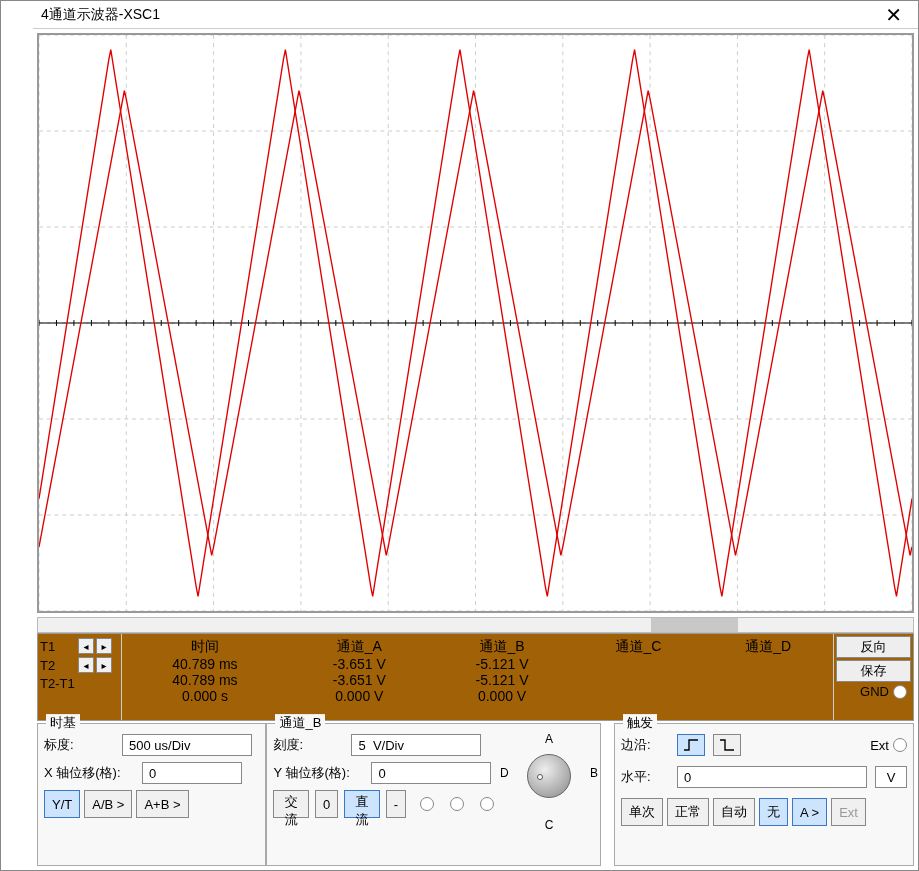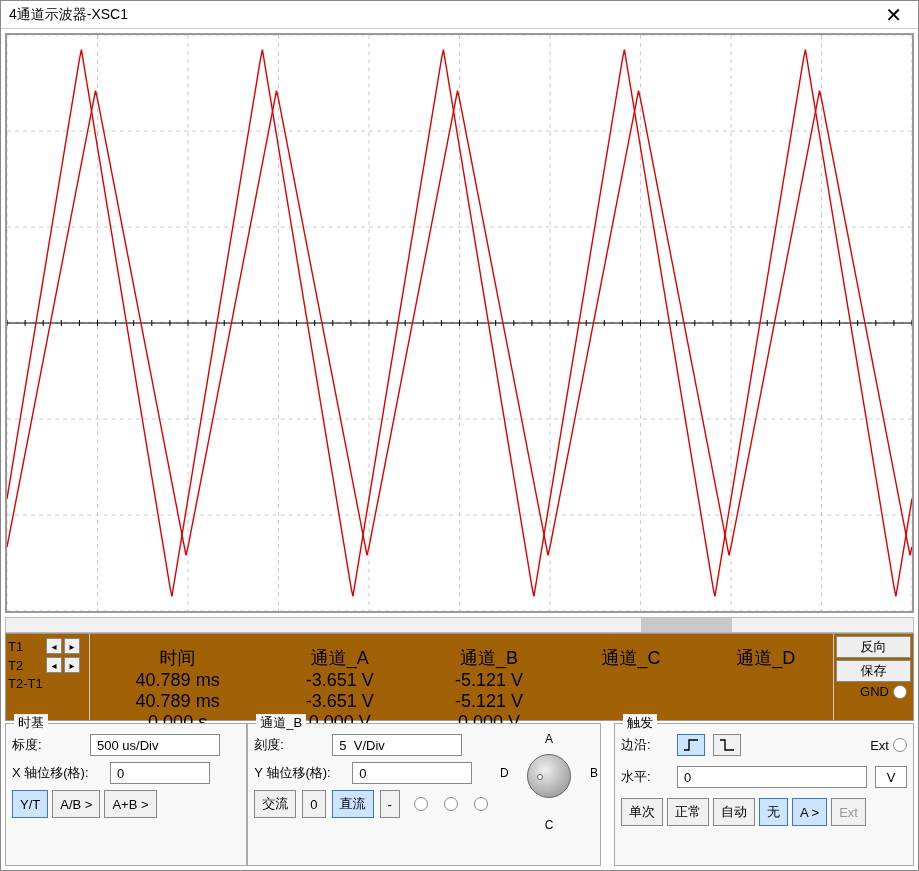--- a/index.html
+++ b/index.html
@@ -1,38 +1,38 @@
 <!DOCTYPE html>
 <html><head>
 <meta charset="utf-8">
 <style>
   * { box-sizing: border-box; margin: 0; padding: 0; }
   body { font-family: "Microsoft YaHei", "SimSun", sans-serif; font-size: 13px; background: #fff; color: #000; }
-  .window { width: 919px; height: 871px; border: 1px solid #888; background: #fff; display: flex; flex-direction: column; }
+  .window { width: 919px; height: 871px; border: 1px solid #888; background: #fff; display: flex; flex-direction: column; padding-left: 32px; }
   .titlebar { height: 28px; display: flex; align-items: center; justify-content: space-between; padding: 0 8px; border-bottom: 1px solid #ccc; background: #fff; }
   .titlebar-title { font-size: 14px; }
   .close-btn { font-size: 20px; cursor: pointer; padding: 0 8px; line-height:1; }
 
   .scope-area { position: relative; border: 2px solid #999; margin: 4px; height: 580px; background: #fff; }
   #scope-svg { width: 100%; height: 100%; display: block; }
   .grid-line { stroke: #ccc; stroke-width: 1; stroke-dasharray: 4 4; }
   .axis-line { stroke: #000; stroke-width: 1.2; }
   .trace { stroke: #e00000; stroke-width: 1.4; fill: none; }
   .tick { stroke: #000; stroke-width: 1; }
 
   .scrollbar-h { height: 16px; margin: 0 4px; border: 1px solid #bbb; background: #f0f0f0; position: relative; }
   .scroll-thumb { position: absolute; height: 100%; background: #c8c8c8; }
 
   .readout { display: flex; margin: 0 4px; border: 1px solid #999; background: #a16207; height: 88px; }
   .cursor-btns { width: 84px; font-size: 13px; padding: 4px 2px; border-right: 1px solid #ccc; }
   .cursor-row { display: flex; align-items: center; gap: 2px; margin-bottom: 3px; }
   .cursor-row .lbl { width: 36px; }
   .arrow-btn { width: 16px; height: 16px; border: 1px solid #888; background: #f0f0f0; font-size: 10px; display: inline-flex; align-items: center; justify-content: center; cursor: pointer; }
   .readout-table { flex: 1; padding: 4px 0; }
-  .readout-table table { border-collapse: collapse; width: 100%; font-size: 18px; margin-top: 8px; }
+  .readout-table table { border-collapse: collapse; width: 100%; font-size: 14px; }
   .readout-table th { font-weight: normal; text-align: center; padding: 0 12px; }
   .readout-table td { text-align: center; padding: 0 12px; }
   .side-buttons { width: 80px; display: flex; flex-direction: column; gap: 2px; padding: 2px; border-left: 1px solid #ccc; }
   .side-btn { height: 22px; border: 1px solid #888; background: #eee; cursor: pointer; font-size: 13px; }
   .gnd-row { display: flex; align-items: center; justify-content: flex-end; gap: 4px; font-size: 13px; padding-right: 4px; }
   .radio { width: 14px; height: 14px; border: 1px solid #888; border-radius: 50%; background: #fff; display: inline-block; }
 
   .controls { display: flex; margin: 2px 4px 4px; gap: 0; flex: 1; }
   .panel { border: 1px solid #aaa; background: #f8f8f8; padding: 4px 6px; position: relative; }
   .panel-title { font-size: 13px; position: absolute; top: 0; left: 8px; transform: translateY(-55%); background: #f8f8f8; padding: 0 4px; }

